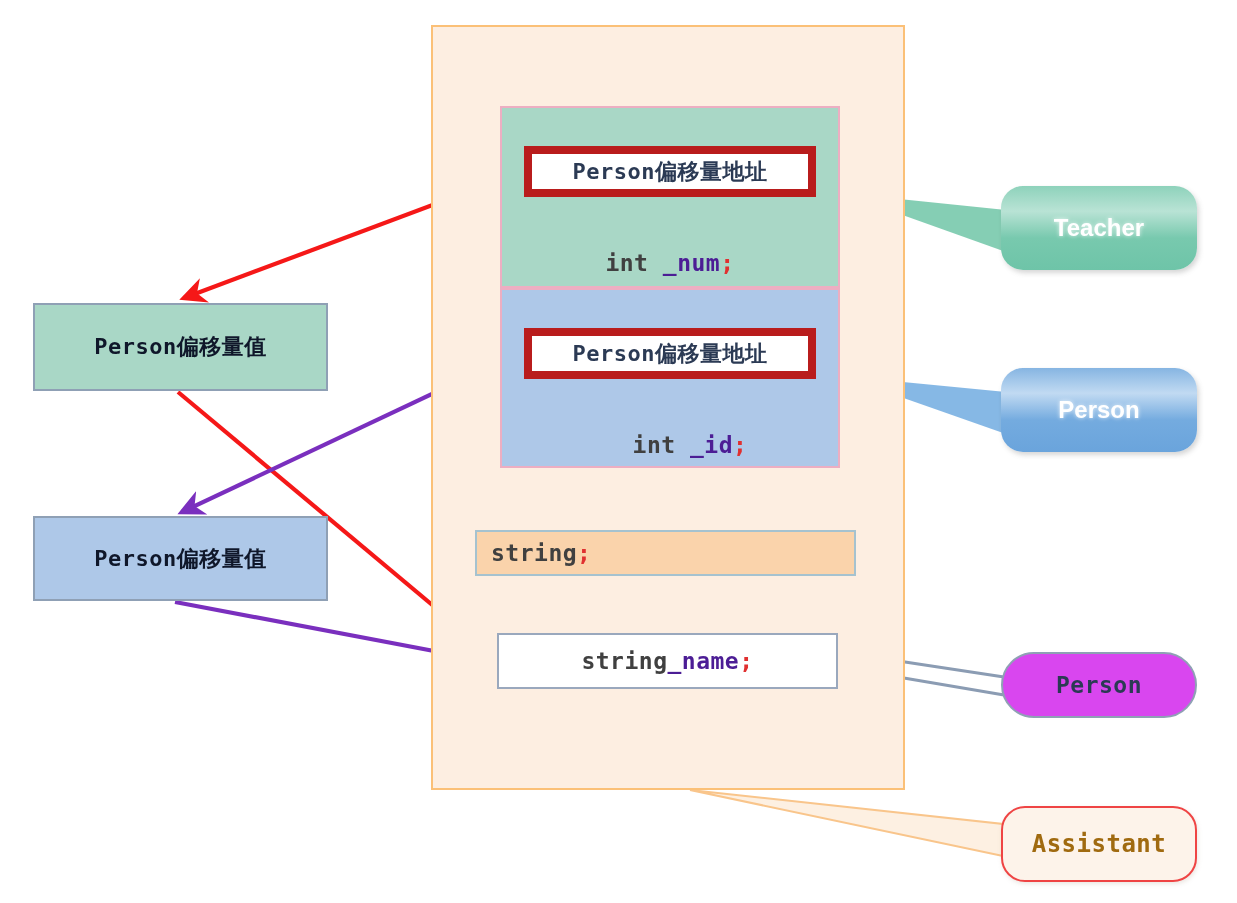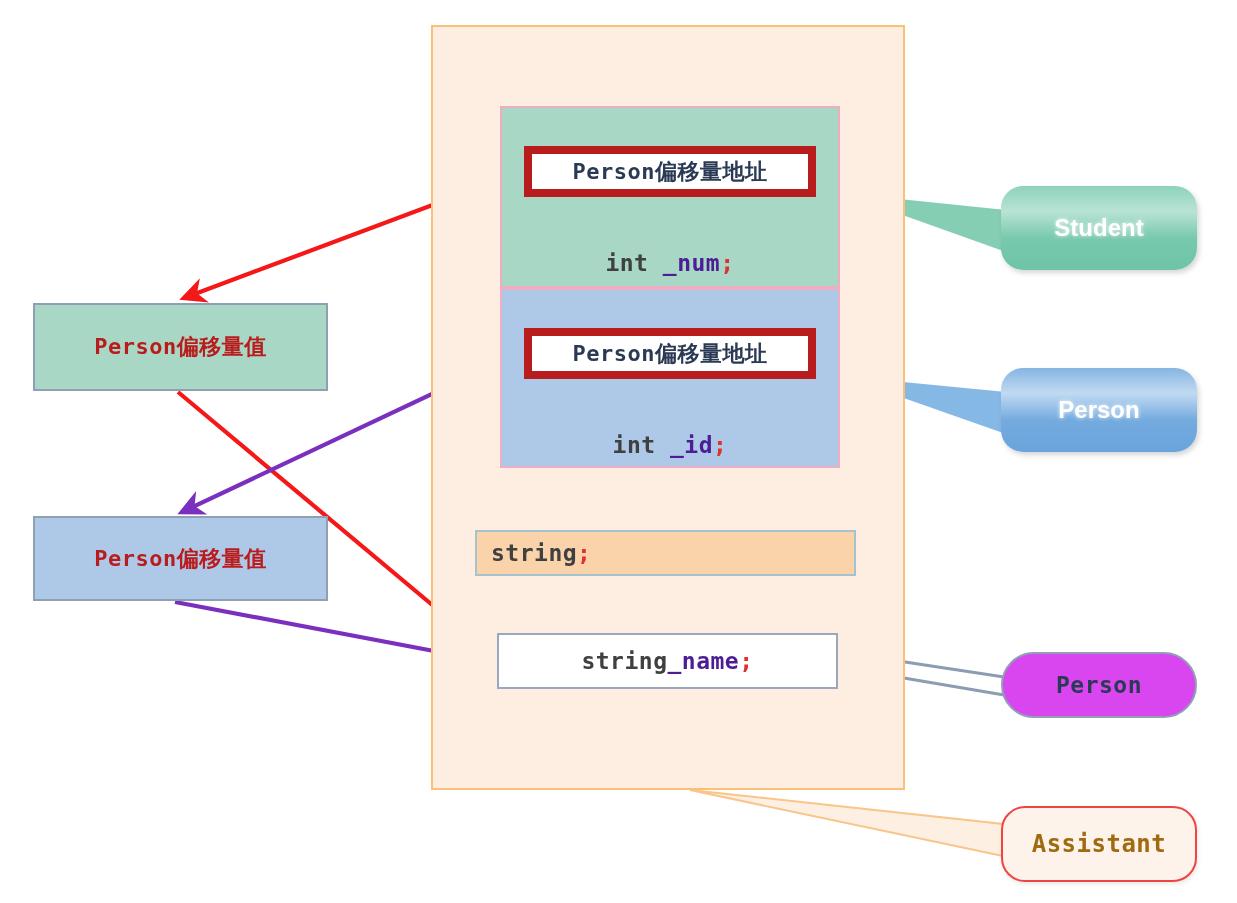--- a/index.html
+++ b/index.html
@@ -90,21 +90,21 @@
   .member-line {
     position: absolute;
     width: 340px;
     text-align: center;
     font-size: 23px;
     font-weight: bold;
     letter-spacing: 0.5px;
     white-space: nowrap;
   }
   .member-num { left: 500px; top: 250px; }
-  .member-id  { left: 500px; top: 432px; }
+  .member-id  { left: 500px; top: 432px; padding-left: 20px; }
 
   .kw   { color: #404040; }
   .idn  { color: #4c1d95; }
   .semi { color: #e03030; }
 
   
   .major-box {
     position: absolute;
     left: 475px;
     top: 530px;
@@ -142,21 +142,21 @@
   }
 
   
   .value-box {
     position: absolute;
     box-sizing: border-box;
     border: 2px solid #8fa0b5;
     display: flex;
     align-items: center;
     justify-content: center;
-    color: #b91c1c;
+    color: #0f172a;
     font-size: 22px;
     font-weight: bold;
     letter-spacing: 0.5px;
   }
   .value-green {
     left: 33px;
     top: 303px;
     width: 295px;
     height: 88px;
     background: #a9d7c6;
@@ -297,18 +297,18 @@
   <div class="name-box">
     <span class="kw">string</span>
       <span> </span>
       <span class="idn">_name</span>
       <span class="semi">;</span>
   </div>
 
   <div class="value-box value-green">Person偏移量值</div>
   <div class="value-box value-blue">Person偏移量值</div>
 
-  <div class="badge badge-filled badge-student">Student</div>
+  <div class="badge badge-filled badge-student">Teacher</div>
   <div class="badge badge-filled badge-teacher">Person</div>
   <div class="badge badge-person">Person</div>
   <div class="badge badge-assistant">Assistant</div>
 
 </div>
 
 </body></html>

